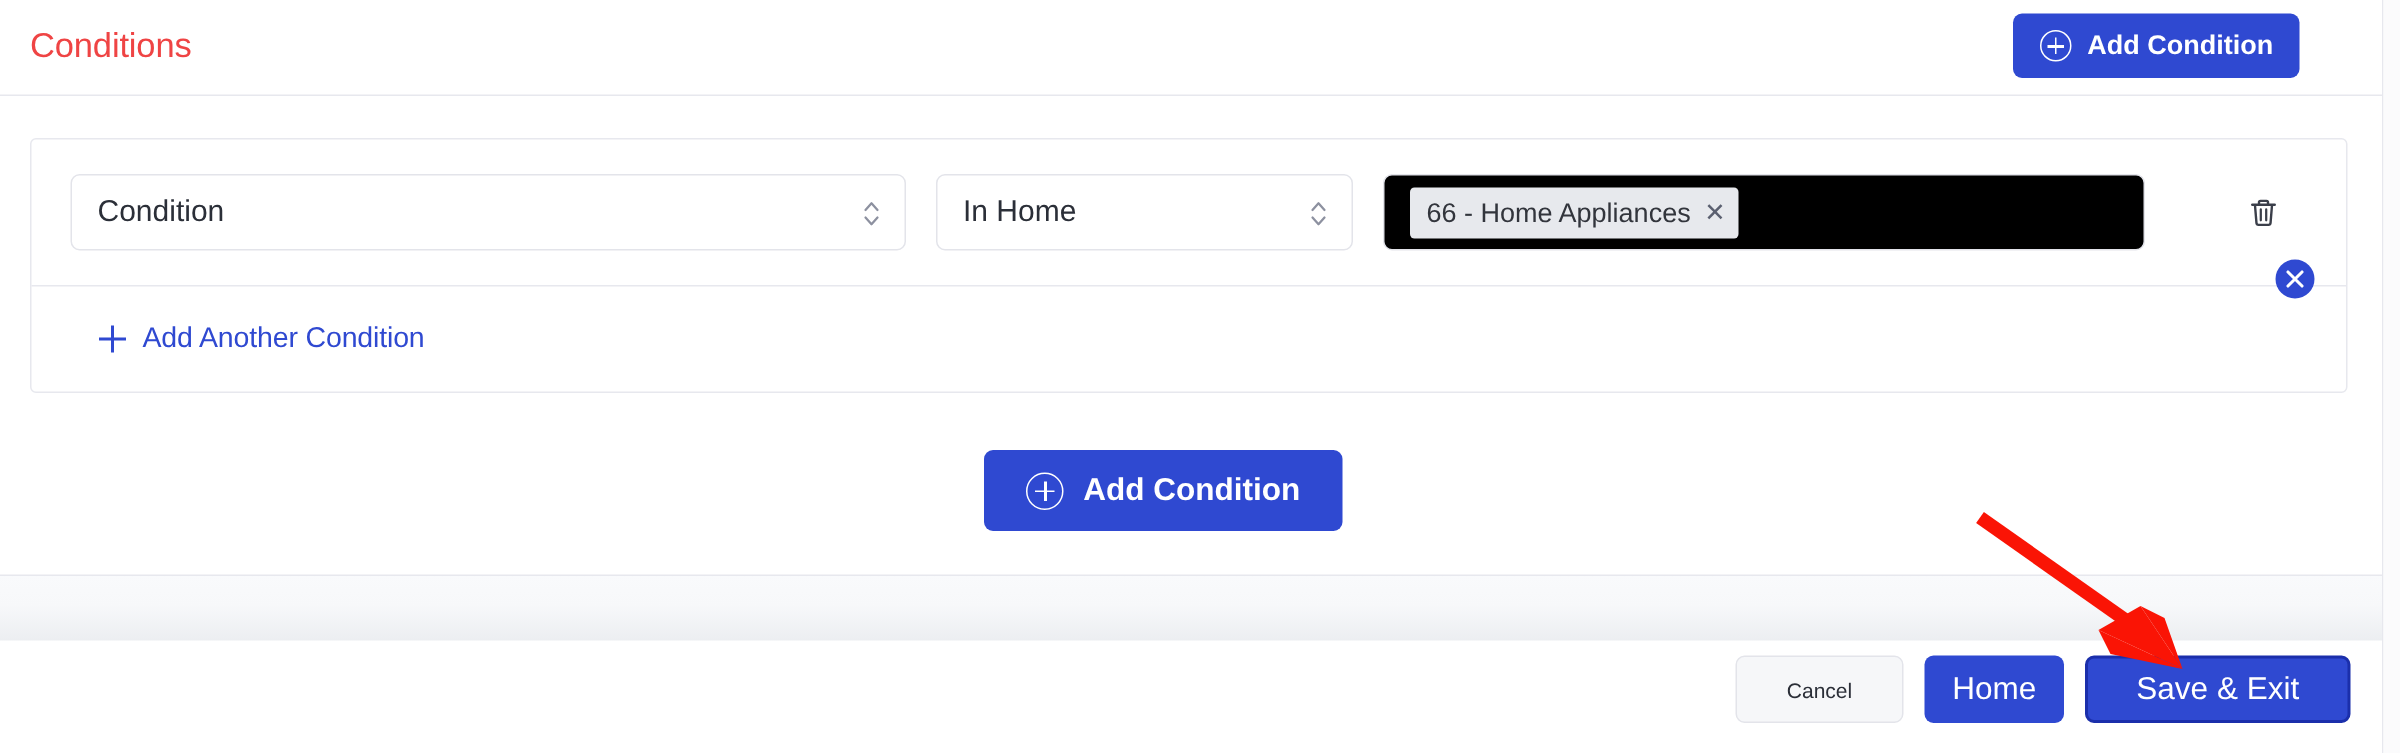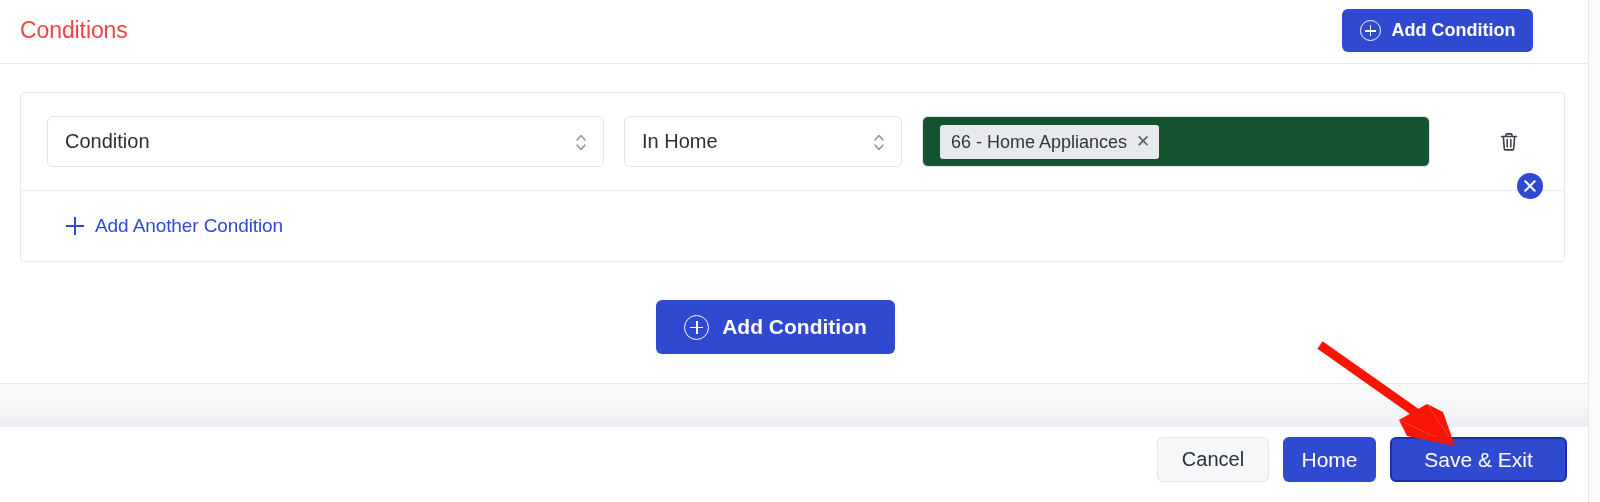--- a/index.html
+++ b/index.html
@@ -158,21 +158,21 @@
 
   .tags-field {
     position: absolute;
     left: 901px;
     top: 23px;
     width: 508px;
     height: 51px;
     box-sizing: border-box;
     border: 1px solid #e3e4ea;
     border-radius: 6px;
-    background: #14532d;
+    background: #000000;
     cursor: text;
   }
   .chip {
     position: absolute;
     left: 17px;
     top: 8px;
     height: 34px;
     background: #e7e9ed;
     border-radius: 3px;
     display: flex;
@@ -296,21 +296,21 @@
     display: flex;
     align-items: center;
     gap: 14px;
   }
   .btn-cancel {
     width: 112px;
     height: 45px;
     background: #f6f7f9;
     border: 1px solid #e3e4ea;
     border-radius: 6px;
-    font-size: 20px;
+    font-size: 14px;
     color: #2b2f38;
     font-family: "Liberation Sans", sans-serif;
     cursor: pointer;
   }
   .btn-save {
     width: 93px;
     height: 45px;
     font-size: 21px;
     font-weight: normal;
   }

